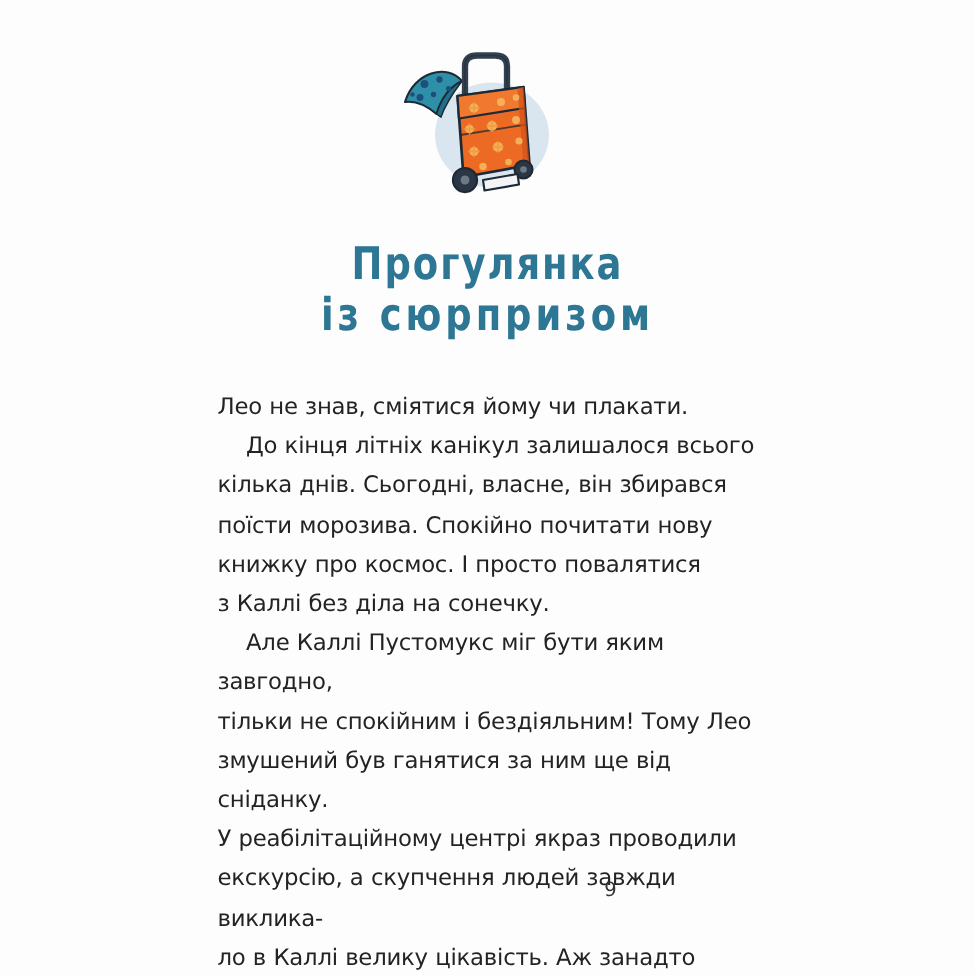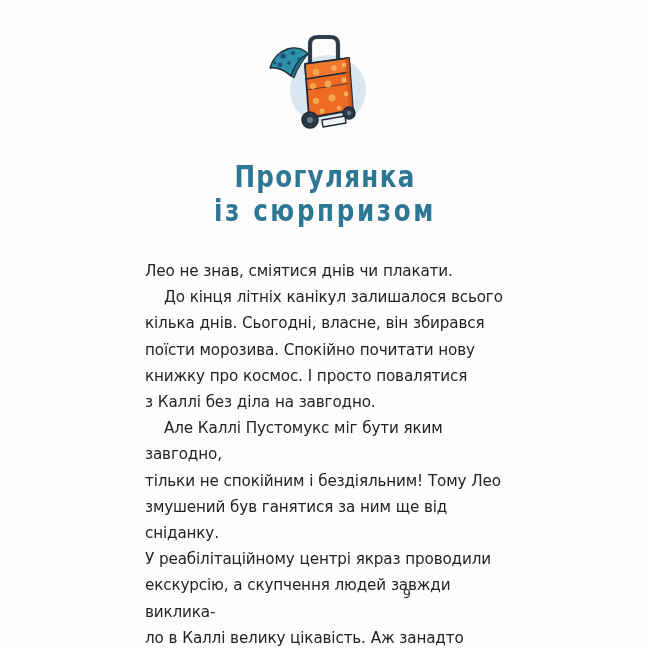--- a/index.html
+++ b/index.html
@@ -163,26 +163,26 @@
       <path d="M72 92 L95 88 L96 95 L73 99 Z" fill="#f2f4f6" stroke="#1d2a36" stroke-width="1.4" stroke-linejoin="round"></path>
     </svg>
   </div>
 
   <h1 class="chapter-title">
     <span class="t-line line1">Прогулянка</span>
     <span class="t-line line2">із сюрпризом</span>
   </h1>
 
   <div class="body-copy">
-    <p>Лео не знав, сміятися днів чи плакати.</p>
+    <p>Лео не знав, сміятися йому чи плакати.</p>
     <p class="indented">До кінця літніх канікул залишалося всього
 кілька днів. Сьогодні, власне, він збирався
 поїсти морозива. Спокійно почитати нову
 книжку про космос. І просто повалятися
-з Каллі без діла на завгодно.</p>
+з Каллі без діла на сонечку.</p>
     <p class="indented">Але Каллі Пустомукс міг бути яким завгодно,
 тільки не спокійним і бездіяльним! Тому Лео
 змушений був ганятися за ним ще від сніданку.
 У реабілітаційному центрі якраз проводили
 екскурсію, а скупчення людей завжди виклика-
 ло в Каллі велику цікавість. Аж занадто велику!</p>
   </div>
 
   <div class="folio">
     <span class="folio-num">9</span>

